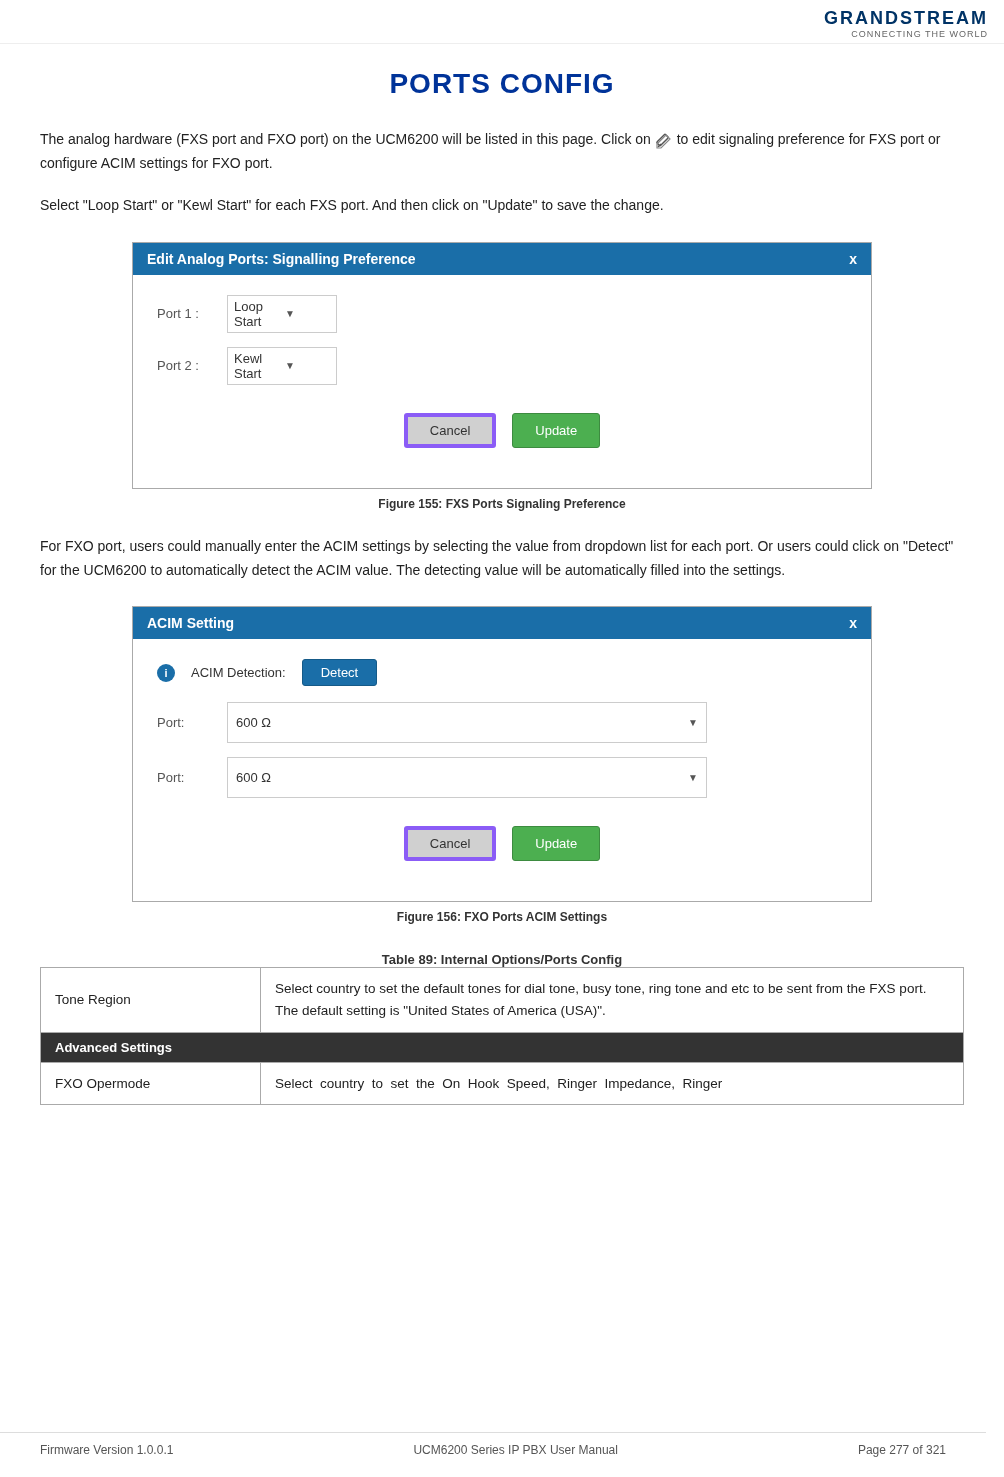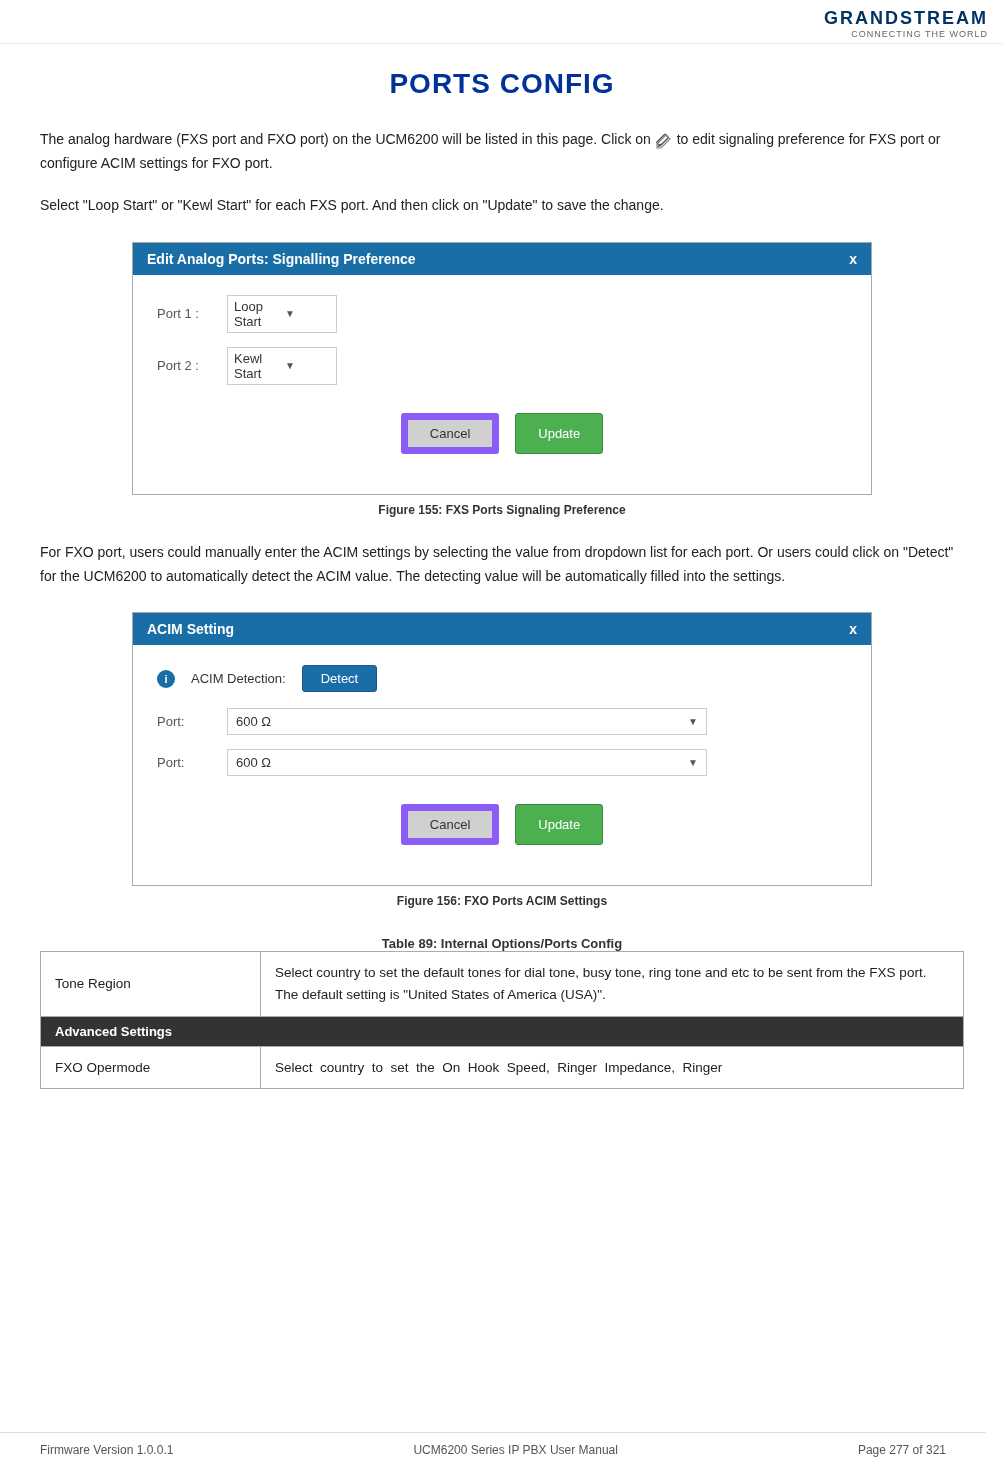--- a/index.html
+++ b/index.html
@@ -120,21 +120,21 @@
     }
     .dialog-footer {
       display: flex;
       justify-content: center;
       gap: 16px;
       padding: 14px 0 20px;
     }
     .btn-cancel {
       background: #d0d0d0;
       color: #333;
-      border: 7px solid #8b5cf6;
+      border: 4px solid #8b5cf6;
       padding: 6px 22px;
       font-size: 13px;
       cursor: pointer;
       border-radius: 3px;
     }
     .btn-update {
       background: #4caf50;
       color: #fff;
       border: 1px solid #3d8b40;
       padding: 6px 22px;
@@ -238,21 +238,21 @@
     
     .pencil-icon {
       display: inline-block;
       vertical-align: middle;
     }
 
     
     .acim-select {
       border: 1px solid #ccc;
       background: #fff;
-      padding: 5px 8px;
+      padding: 12px 8px;
       font-size: 13px;
       display: flex;
       align-items: center;
       width: 480px;
     }
     .acim-select span.value { flex: 1; }
     .acim-select span.arrow { color: #555; font-size: 10px; }
   </style>
 </head>
 <body>

